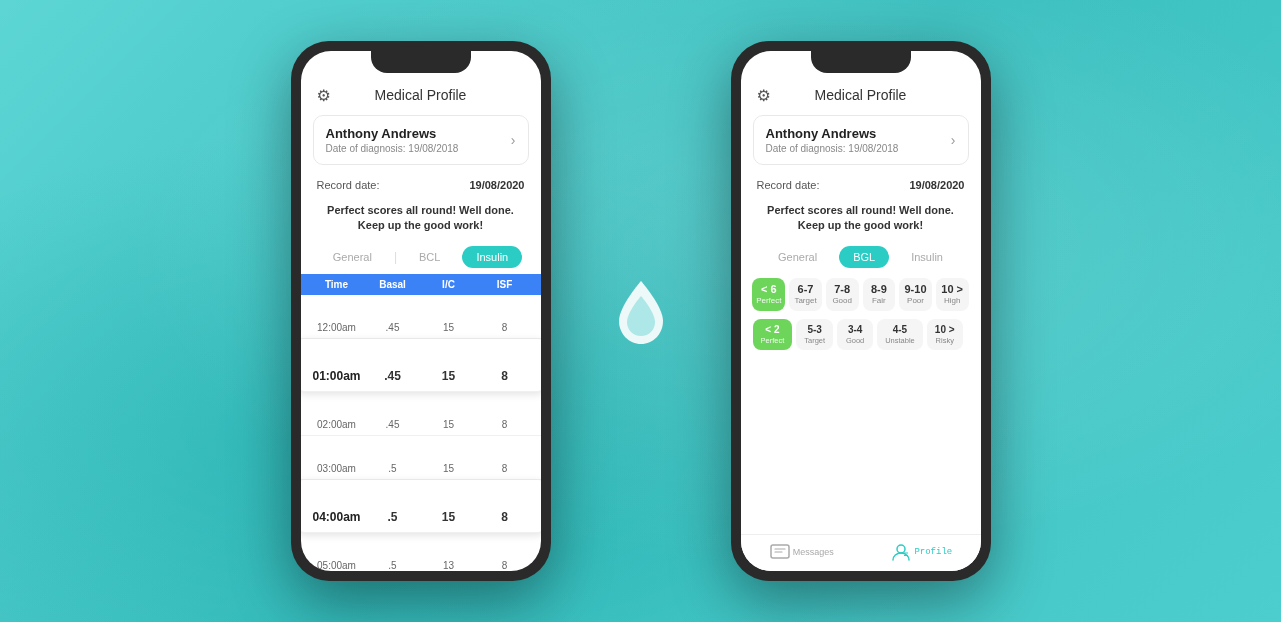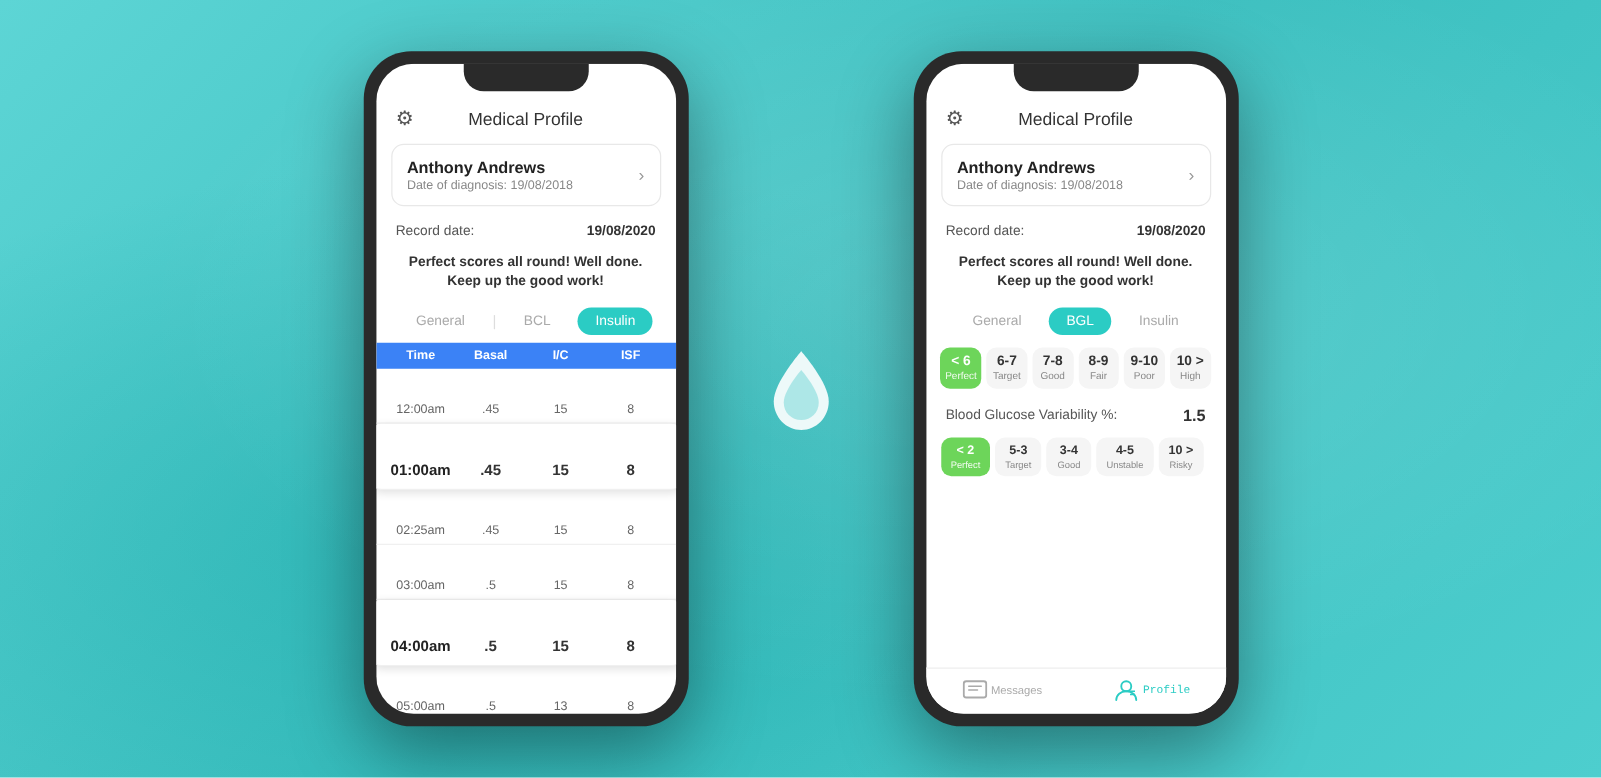--- a/index.html
+++ b/index.html
@@ -465,21 +465,21 @@
           </div>
 
           <div class="table-row highlighted">
             <div class="table-cell">01:00am</div>
             <div class="table-cell">.45</div>
             <div class="table-cell">15</div>
             <div class="table-cell">8</div>
           </div>
 
           <div class="table-row">
-            <div class="table-cell">02:25am</div>
+            <div class="table-cell">02:00am</div>
             <div class="table-cell">.45</div>
             <div class="table-cell">15</div>
             <div class="table-cell">8</div>
           </div>
 
           <div class="table-row">
             <div class="table-cell">03:00am</div>
             <div class="table-cell">.5</div>
             <div class="table-cell">15</div>
             <div class="table-cell">8</div>
@@ -591,24 +591,20 @@
           <div class="score-card">
             <div class="score-card-num">9-10</div>
             <div class="score-card-label">Poor</div>
           </div>
           <div class="score-card">
             <div class="score-card-num">10 &gt;</div>
             <div class="score-card-label">High</div>
           </div>
         </div>
 
-        <div class="bgv-row">
-          <span>Blood Glucose Variability %:</span>
-          <span class="bgv-val">1.5</span>
-        </div>
 
         <div class="score-grid-2">
           <div class="score-card-sm active-green">
             <div class="score-card-num">&lt; 2</div>
             <div class="score-card-label">Perfect</div>
           </div>
           <div class="score-card-sm">
             <div class="score-card-num">5-3</div>
             <div class="score-card-label">Target</div>
           </div>

